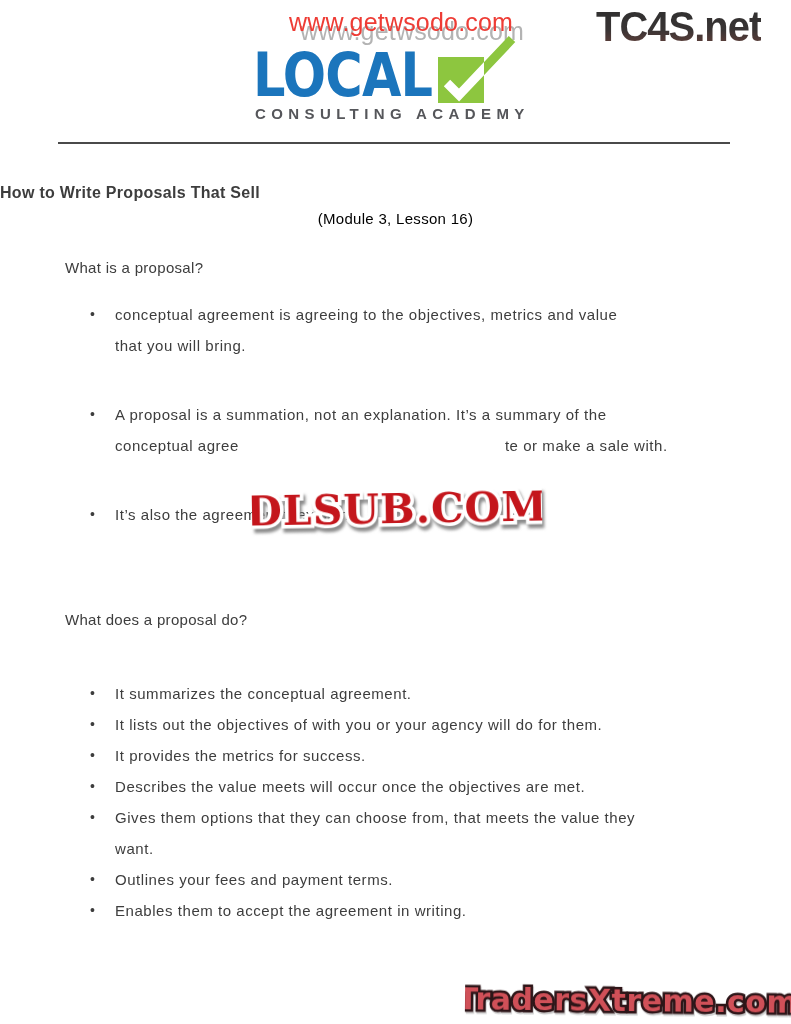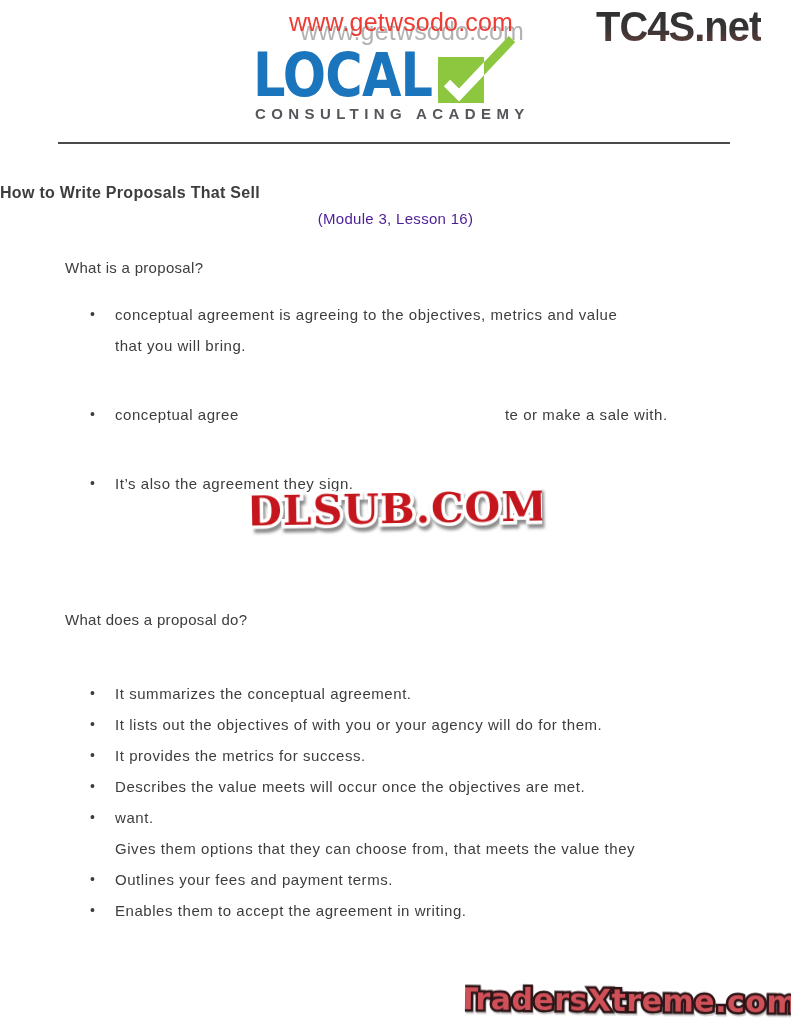--- a/index.html
+++ b/index.html
@@ -37,21 +37,21 @@
   .logo-check{position:absolute;left:438px;top:35px;width:80px;height:70px;}
   .logo-tagline{
     position:absolute;left:255px;top:105px;
     font-size:15px;letter-spacing:5.4px;color:var(--logo-gray);white-space:nowrap;font-weight:bold;
   }
   .divider{position:absolute;left:58px;top:142px;width:672px;height:2px;background:#4a4a4a;}
   
   .doc-title{position:absolute;left:0;top:184px;width:791px;text-align:left;
     font-weight:bold;font-size:16px;letter-spacing:0.3px;}
   .doc-subtitle{position:absolute;left:0;top:210px;width:791px;text-align:center;
-    font-size:15px;letter-spacing:0.3px;color:#4c1d95;}
+    font-size:15px;letter-spacing:0.3px;color:#000000;}
   .sec-heading{position:absolute;left:65px;font-weight:normal;font-size:15px;letter-spacing:0.3px;}
   .sec-heading.h1{top:259px;}
   .sec-heading.h2{top:611px;}
   .blist{position:absolute;left:65px;width:690px;font-size:15px;letter-spacing:0.55px;}
   .blist.l1{top:299px;}
   .blist.l2{top:678px;}
   .bullet{position:relative;padding-left:50px;}
   .blist.l1 .bullet{margin-bottom:38px;}
   .bullet .dot{position:absolute;left:25px;top:0;line-height:31px;font-size:14px;}
   .b-line{line-height:31px;white-space:nowrap;}
@@ -105,20 +105,21 @@
   <div class="sec-heading h1">What is a proposal?</div>
 
   <div class="blist l1">
     <div class="bullet">
       <span class="dot">•</span>
       <div class="b-line">conceptual agreement is agreeing to the objectives, metrics and value</div>
       <div class="b-line">that you will bring.</div>
     </div>
     <div class="bullet">
       <span class="dot">•</span>
+      <div class="b-line">A proposal is a summation, not an explanation. It’s a summary of the</div>
       <div class="b-line"><span>conceptual agree</span><span class="spacer"></span><span>te or make a sale with.</span></div>
     </div>
     <div class="bullet">
       <span class="dot">•</span>
       <div class="b-line">It’s also the agreement they sign.</div>
     </div>
   </div>
 
   <svg class="dlsub" viewBox="0 0 290 64">
     <text x="145" y="46" text-anchor="middle">DLSUB.COM</text>
@@ -138,22 +139,22 @@
     <div class="bullet">
       <span class="dot">•</span>
       <div class="b-line">It provides the metrics for success.</div>
     </div>
     <div class="bullet">
       <span class="dot">•</span>
       <div class="b-line">Describes the value meets will occur once the objectives are met.</div>
     </div>
     <div class="bullet">
       <span class="dot">•</span>
+      <div class="b-line">Gives them options that they can choose from, that meets the value they</div>
       <div class="b-line">want.</div>
-      <div class="b-line">Gives them options that they can choose from, that meets the value they</div>
     </div>
     <div class="bullet">
       <span class="dot">•</span>
       <div class="b-line">Outlines your fees and payment terms.</div>
     </div>
     <div class="bullet">
       <span class="dot">•</span>
       <div class="b-line">Enables them to accept the agreement in writing.</div>
     </div>
   </div>

